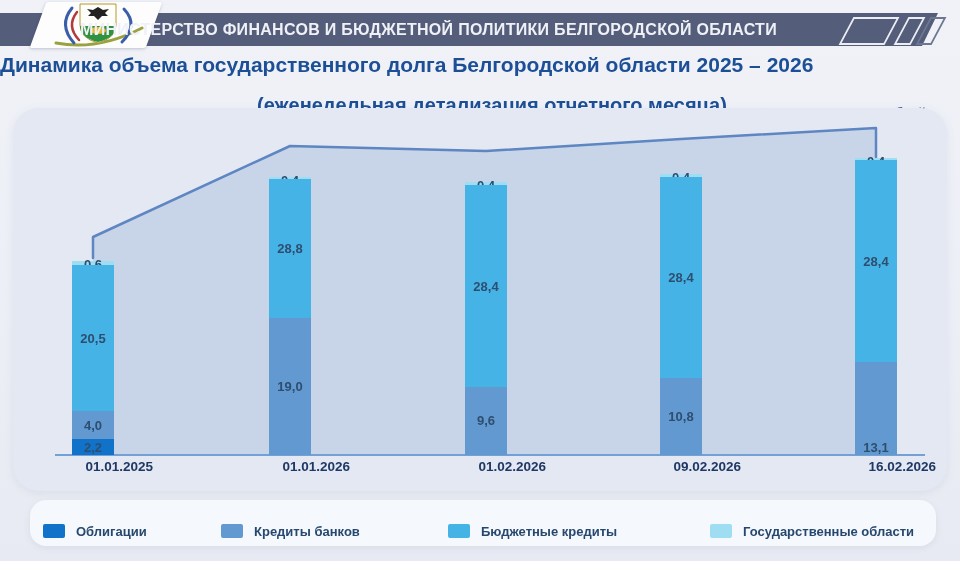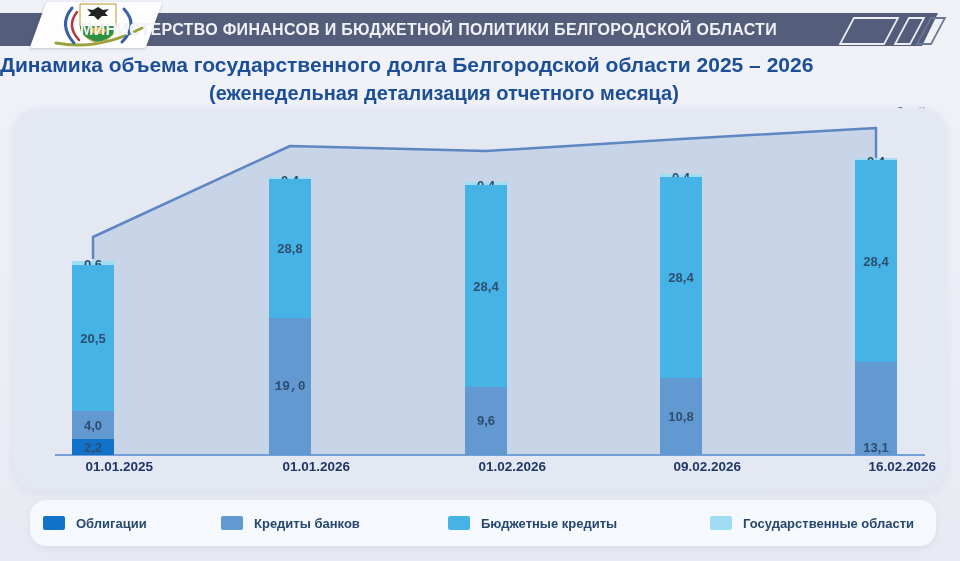--- a/index.html
+++ b/index.html
@@ -17,42 +17,42 @@
   .slash-a{left:846px;width:42px;}
   .slash-b{left:901px;width:13px;}
   .slash-c{left:923px;width:12px;border-color:#6d7790;}
   .logo-plate{position:absolute;left:38px;top:2px;width:116px;height:46px;background:#fdfdfe;
               transform:skewX(-20deg);border-radius:2px;box-shadow:0 1px 3px rgba(40,50,80,.25);}
   .logo-art{position:absolute;left:46px;top:2px;width:104px;height:46px;}
 
   
   .chart-title{position:absolute;left:0;top:52px;width:960px;text-align:left;
                font-size:21px;font-weight:bold;color:#1d4f97;line-height:26px;}
-  .chart-subtitle{position:absolute;left:0;top:80px;width:888px;text-align:center;
-               font-size:20px;font-weight:bold;color:#1d4f97;line-height:26px;}
+  .chart-subtitle{position:absolute;left:0;top:92px;width:888px;text-align:center;
+               font-size:20px;font-weight:bold;color:#1d4f97;line-height:26px;padding-left:48px;}
   .unit-label{position:absolute;right:34px;top:105px;font-size:13px;font-weight:bold;color:#3f5c8c;}
 
   
   .chart-card{position:absolute;left:13px;top:108px;width:934px;height:383px;border-radius:26px;
               background:#e3e8f2;overflow:hidden;box-shadow:0 2px 8px rgba(90,110,150,.10);}
   .chart-card svg{position:absolute;left:0;top:0;}
 
   
   #plot{position:absolute;left:0;top:0;width:960px;height:561px;pointer-events:none;}
   .bar{position:absolute;display:flex;flex-direction:column;}
   .seg{position:relative;display:flex;align-items:center;justify-content:center;width:100%;}
   .seg-label{font-size:13px;font-weight:bold;color:#2e4e70;white-space:nowrap;}
   .seg-label.thin{position:absolute;left:-20px;right:-20px;top:-4px;text-align:center;}
   .date-label{position:absolute;top:459px;width:120px;text-align:right;
               font-size:13.5px;font-weight:bold;color:#1f3764;}
 
   
   .legend-card{position:absolute;left:30px;top:500px;width:906px;height:46px;border-radius:16px;
                background:#f5f8fc;box-shadow:0 2px 6px rgba(90,110,150,.10);}
-  .legend-item{position:absolute;top:0;height:46px;display:flex;align-items:center;gap:11px;}
+  .legend-item{position:absolute;top:0;height:62px;display:flex;align-items:center;gap:11px;}
   .swatch{display:inline-block;width:22px;height:14px;border-radius:2px;}
   .legend-label{font-size:13px;font-weight:bold;color:#27486e;white-space:nowrap;}
 </style>
 </head>
 <body>
 
 <div class="page">
 
   <div class="header-bar"></div>
   <div class="slash slash-a"></div>
@@ -103,21 +103,21 @@
         </div>
       </div>
       <div class="date-label" style="left: 33px;">01.01.2025</div>
       <div class="bar" style="left: 269px; bottom: 106px; width: 42px; height: 278.32px;">
         <div class="seg" style="height: 2.84px; background: rgb(159, 222, 242);">
           <div class="seg-label thin">0,4</div>
         </div>
         <div class="seg" style="height: 140.58px; background: rgb(69, 179, 229);">
           <div class="seg-label">28,8</div>
         </div>
-        <div class="seg" style="height: 140px; background: rgb(98, 153, 208); font-family: Liberation Mono, monospace;">
+        <div class="seg" style="height: 140px; background: rgb(98, 153, 208);">
           <div class="seg-label">19,0</div>
         </div>
       </div>
       <div class="date-label" style="left: 230px;">01.01.2026</div>
       <div class="bar" style="left: 465px; bottom: 106px; width: 42px; height: 272.64px;">
         <div class="seg" style="height: 2.84px; background: rgb(159, 222, 242);">
           <div class="seg-label thin">0,4</div>
         </div>
         <div class="seg" style="height: 201.64px; background: rgb(69, 179, 229);">
           <div class="seg-label">28,4</div>

